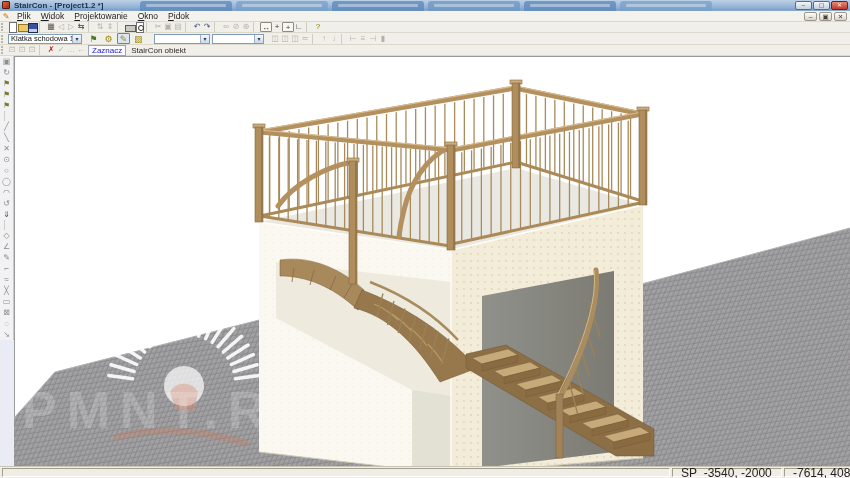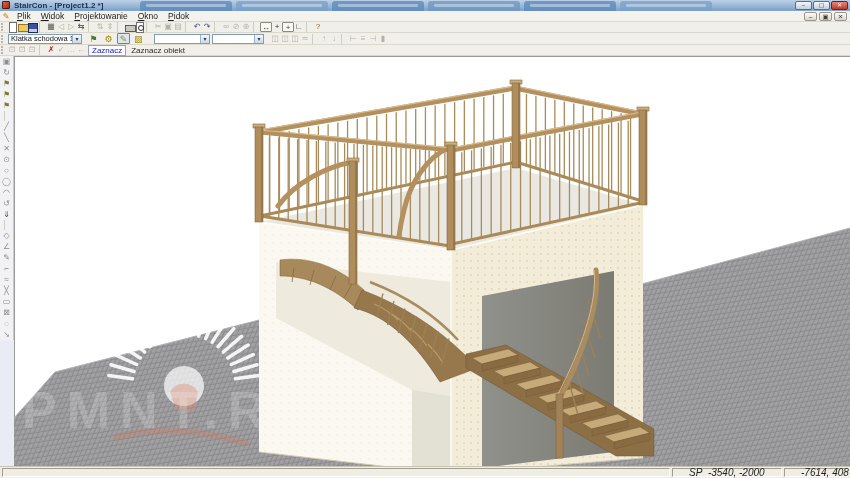--- a/index.html
+++ b/index.html
@@ -53,21 +53,21 @@
   #leftrail{left:0;top:56px;width:14px;height:410px;background:#f2f2f5;border-right:1px solid #c9c9ce;display:flex;flex-direction:column;align-items:center;}
   .vic{width:12px;height:11px;line-height:11px;text-align:center;font-size:8px;color:#8f8d86;flex:none;}
   #railpad{flex:1;width:14px;background:#e9ecf5;}
 
   
   #viewport{left:14px;top:56px;width:836px;height:410px;background:#ffffff;box-shadow:inset 1px 1px 0 #9a9a9a;}
   #scene{display:block;width:836px;height:410px;}
 
   
   #statusbar{left:0;top:466px;width:850px;height:12px;background:#f0eee4;border-top:1px solid #c8c4b6;display:flex;align-items:stretch;gap:2px;padding:1px 2px;}
-  .seg{border:1px solid;border-color:#a39f90 #fff #fff #a39f90;font-size:10px;line-height:8px;color:#222;padding:0 16px;white-space:nowrap;font-style:italic;}
+  .seg{border:1px solid;border-color:#a39f90 #fff #fff #a39f90;font-size:12px;line-height:8px;color:#222;padding:0 8px;white-space:nowrap;}
   .seg.fill{flex:1;}
 </style>
 </head>
 <body>
 
 <div id="app">
 
   <div id="titlebar" class="abs">
     <div class="bgtab abs" style="left:140px;width:92px;background:#5d88ba;">
         <i></i>
@@ -197,21 +197,21 @@
     <span class="ic dis"><span class="g">⊡</span></span>
         <span class="ic dis"><span class="g">⊡</span></span>
         <span class="ic dis"><span class="g">⊡</span></span>
         <span class="tsep"></span>
         <span class="ic" style="color: rgb(204, 17, 17);"><span class="g">✗</span></span>
         <span class="ic dis"><span class="g">✓</span></span>
         <span class="ic dis"><span class="g">…</span></span>
         <span class="ic dis"><span class="g">←</span></span>
       </span>
     <span id="zlabel">Zaznacz</span>
-    <span id="zhint">Zaznacz obiekt</span>
+    <span id="zhint">StairCon obiekt</span>
   </div>
 
   <div id="leftrail" class="abs">
     <span style="display:flex;flex-direction:column;align-items:center;">
 
     <span class="vic"><span class="g">▣</span></span>
         <span class="vic"><span class="g">↻</span></span>
         <span class="vic" style="color: rgb(122, 122, 48);"><span class="g">⚑</span></span>
         <span class="vic" style="color: rgb(122, 122, 48);"><span class="g">⚑</span></span>
         <span class="vic" style="color: rgb(122, 122, 48);"><span class="g">⚑</span></span>

